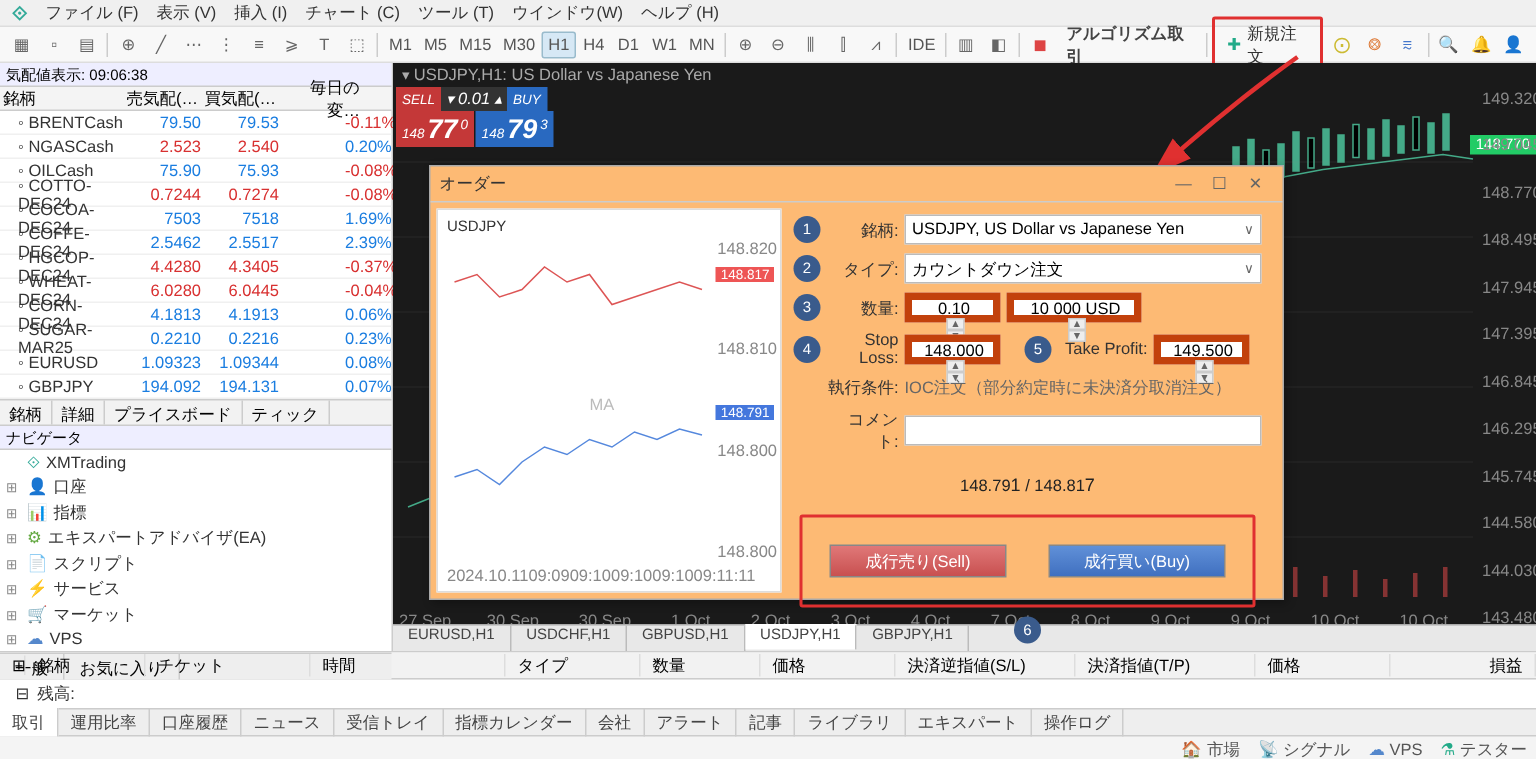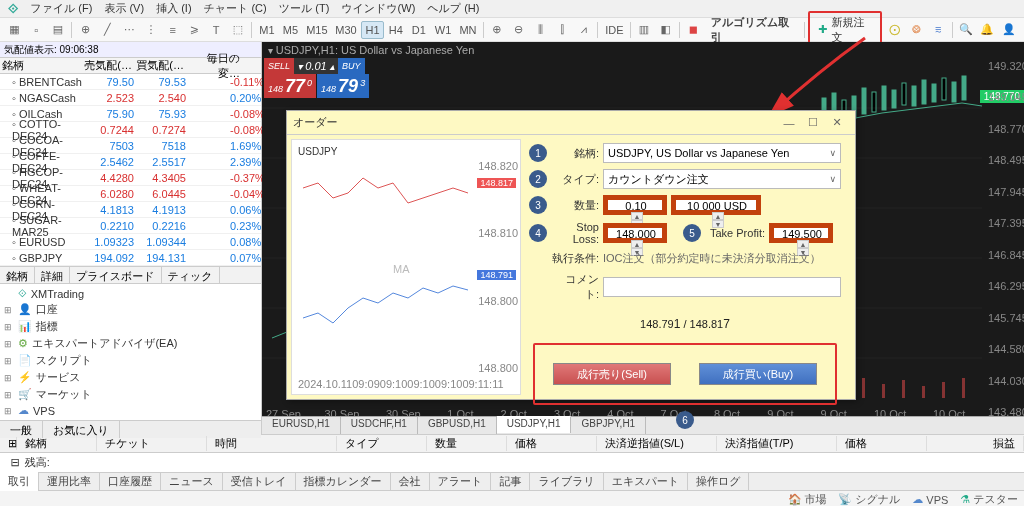--- a/index.html
+++ b/index.html
@@ -57,21 +57,21 @@
 .sb-mid { background: #333; width: 44px; display:flex; align-items:center; justify-content:center; }
 .sb-vol { color:#fff; font-size:10px; }
 .sb-price-row { display:flex; gap:1px; }
 .sb-pbox { height:24px; padding:2px 4px; color:#fff; display:flex; align-items:baseline; gap:2px; }
 .sb-pbox .small { font-size:9px; }
 .sb-pbox .big { font-size:18px; font-weight:bold; }
 .sb-pbox .sup { font-size:9px; position:relative; top:-6px; }
 
 .red-arrow { position: absolute; top: 30px; left: 760px; width: 120px; height: 90px; pointer-events: none; }
 
-.order-dialog { position: absolute; top: 110px; left: 286px; width: 570px; height: 290px; background: #fef9c3; border: 1px solid #aaa; box-shadow: 2px 2px 6px rgba(0,0,0,0.3); }
+.order-dialog { position: absolute; top: 110px; left: 286px; width: 570px; height: 290px; background: #fdba74; border: 1px solid #aaa; box-shadow: 2px 2px 6px rgba(0,0,0,0.3); }
 .od-titlebar { height: 24px; display: flex; align-items: center; padding: 0 6px; border-bottom: 1px solid #ccc; }
 .od-titlebar .ttl { flex: 1; color: #333; }
 .od-titlebar .win-btn { width: 24px; text-align: center; color: #666; }
 
 .od-body { display: flex; height: 264px; }
 .od-chart { width: 230px; padding: 6px; position: relative; background:#fff; margin:4px; border:1px solid #ddd; }
 .od-chart-title { font-size: 10px; color: #333; }
 .od-mini-badge { position: absolute; font-size: 9px; background: #e55; color: #fff; padding: 0 3px; }
 .od-mini-badge.blue { background: #47d; }
 .od-chart-y { position:absolute; right:2px; top:20px; bottom:20px; display:flex; flex-direction:column; justify-content:space-between; color:#888; font-size:9px; }
@@ -266,20 +266,21 @@
           <div class="chg up">0.07%</div>
         </div>
       </div>
     <div class="left-tabs">
       <div>銘柄</div>
       <div>詳細</div>
       <div>プライスボード</div>
       <div>ティック</div>
     </div>
 
+    <div class="nav-title">ナビゲータ</div>
     <div class="nav-tree">
       <div class="nav-item root">
           <span style="color:#3a9">⟐</span>
           <span>XMTrading</span>
         </div>
       <div class="nav-item">
           <span style="color:#58c">👤</span>
           <span>口座</span>
         </div>
       <div class="nav-item">

